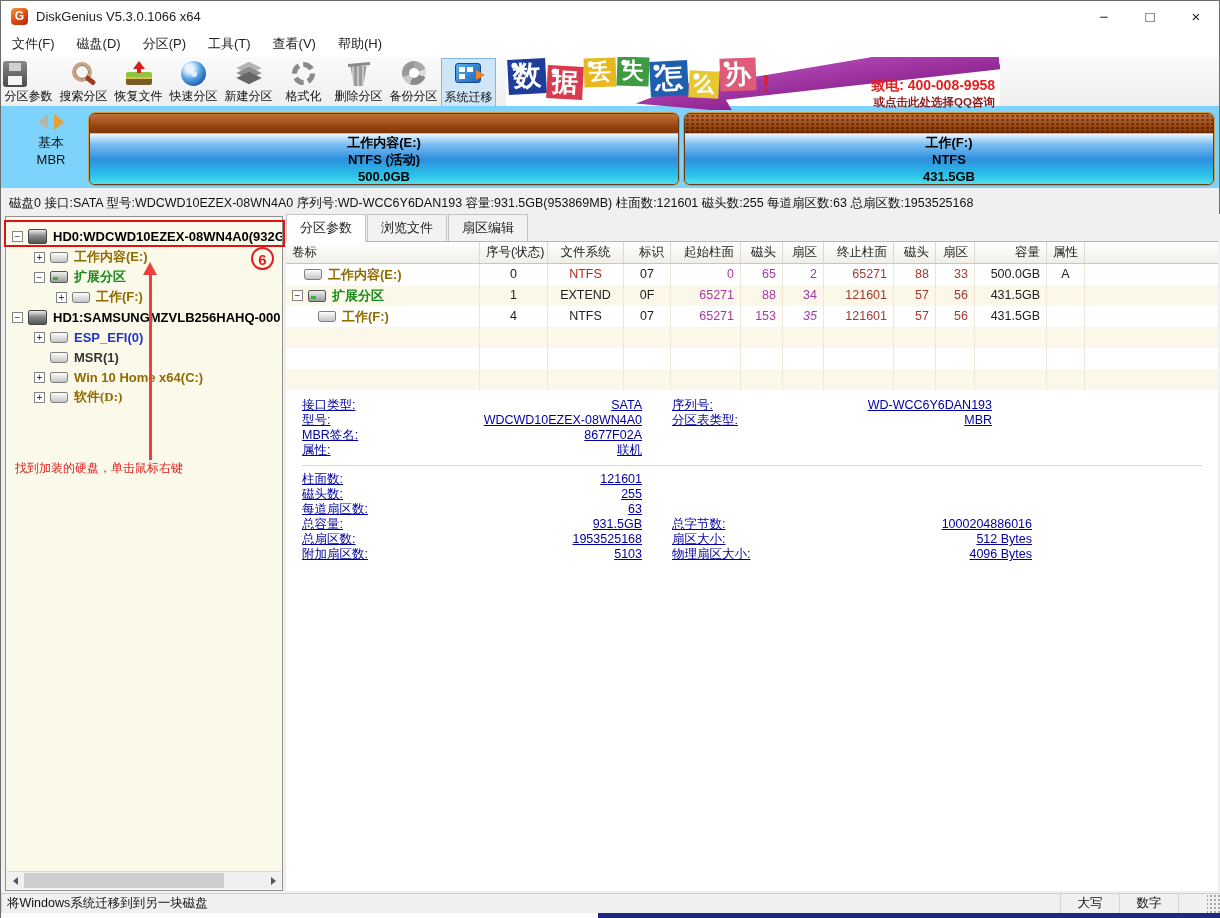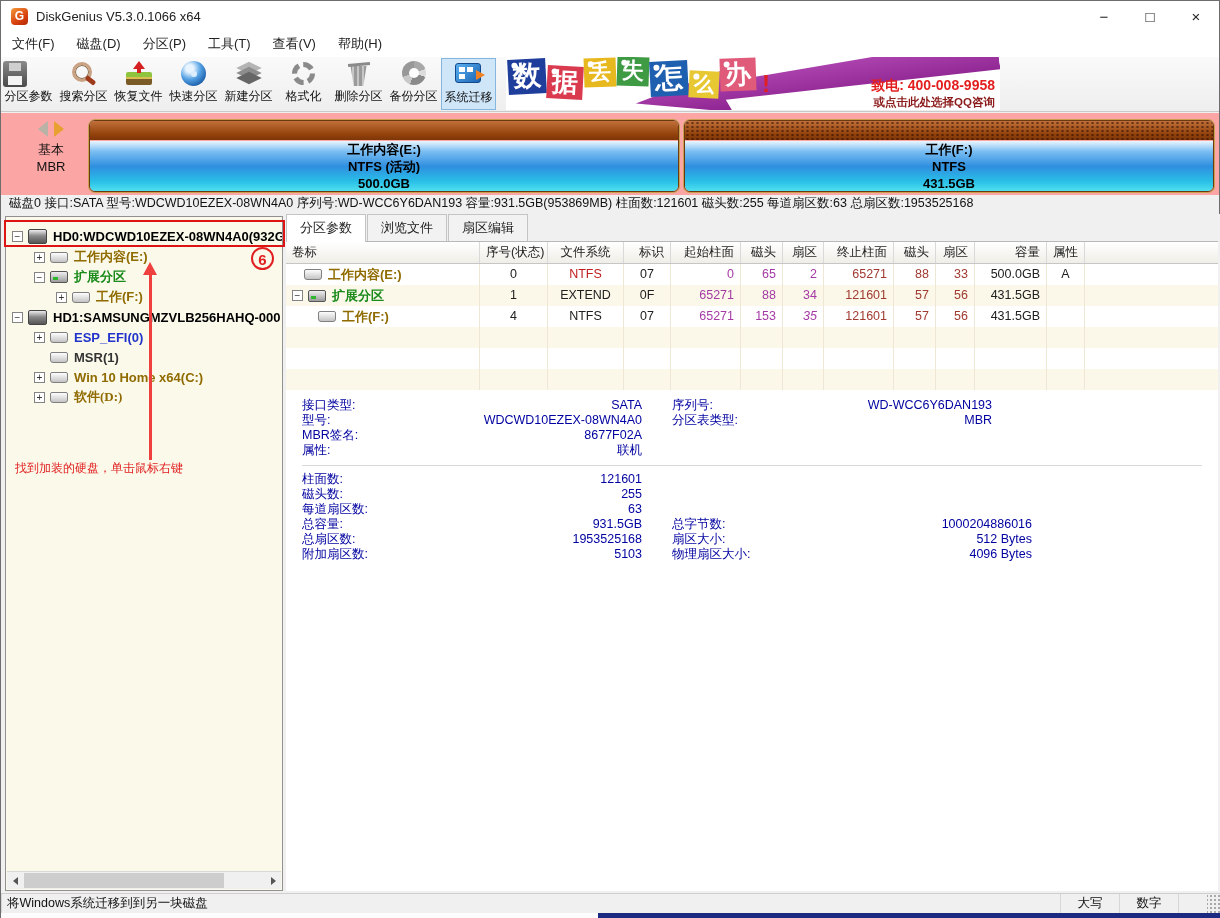--- a/index.html
+++ b/index.html
@@ -55,21 +55,21 @@
   .tile::before{content:"";position:absolute;top:3px;left:4px;width:6px;height:6px;border-radius:50%;background:#fff;}
   .tile.no-dot::before{display:none;}
   .banner-arrow{position:absolute;left:128px;top:-1px;width:366px;height:44px;z-index:2;transform:rotate(-8deg);
       background:linear-gradient(180deg,#b44ab4,#8d2390);
       clip-path:polygon(0 50%,26% 0,24.5% 30%,100% 12%,100% 88%,24.5% 70%,26% 100%);}
   .banner-arrow-text{position:absolute;left:104px;top:12px;color:#fff;font-weight:bold;font-style:italic;font-size:15px;white-space:nowrap;}
   .banner-contact{position:absolute;right:5px;bottom:1px;text-align:right;z-index:4;line-height:1.25;}
   .banner-phone{color:#e31e1e;font-weight:bold;font-size:14px;}
   .banner-qq{color:#8b1a1a;font-weight:bold;font-size:11.5px;}
   
-  .diskarea{position:absolute;left:0;top:112px;width:100%;height:82px;background:#fca5a5;}
+  .diskarea{position:absolute;left:0;top:105px;width:100%;height:82px;background:#7dd3fc;}
   .disk-nav{position:absolute;left:20px;top:8px;width:60px;text-align:center;}
   .nav-arrows{display:flex;justify-content:center;gap:6px;margin-bottom:4px;}
   .arr{width:0;height:0;border-top:8px solid transparent;border-bottom:8px solid transparent;}
   .arr-left{border-right:10px solid #b9b2a6;}
   .arr-right{border-left:10px solid #e8a030;}
   .disk-nav-label{font-size:13px;color:#111;line-height:17px;}
   .pbar{position:absolute;top:7px;height:72px;border:1px solid #6b3a10;border-radius:6px;overflow:hidden;box-shadow:0 0 0 1px #caa050;box-sizing:border-box;}
   .pbar-head{height:19px;background:linear-gradient(180deg,#c2703a,#93420c 70%,#7d3608);}
   .pbar-head.dotted{background-image:radial-gradient(circle,rgba(40,10,0,.55) 1px,transparent 1.3px),linear-gradient(180deg,#c2703a,#93420c 70%,#7d3608);background-size:5px 4px,100% 100%;}
   .pbar-body{height:53px;text-align:center;font-weight:bold;color:#000;
@@ -111,21 +111,21 @@
   .table-header{display:flex;height:21px;background:linear-gradient(#ffffff,#efeee7);border-bottom:1px solid #c6c6c6;}
   .hcell{box-sizing:border-box;font-size:12.5px;color:#222;line-height:20px;border-right:1px solid #d9d9d9;padding:0 6px;white-space:nowrap;overflow:hidden;}
   .trow{display:flex;height:21px;}
   .trow.alt{background:#fbf8e9;}
   .cell{box-sizing:border-box;font-size:12.5px;line-height:20px;border-right:1px solid #eee7d6;padding:0 6px;white-space:nowrap;overflow:hidden;}
   .vol-cell{display:flex;align-items:center;}
   .vol-cell .expdr{margin-left:2px;}
   .c-black{color:#202020;} .c-red{color:#c02020;} .c-purple{color:#a53aa5;} .c-darkred{color:#a03a30;}
   
   .details{padding:8px 0 0 16px;}
-  .d-row{display:flex;font-size:12.5px;line-height:15px;color:#0000a0;}
+  .d-row{display:flex;font-size:12.5px;line-height:15px;color:#0000a0;text-decoration:underline;}
   .d-ll{width:118px;} .d-lv{width:222px;text-align:right;} .d-sp{width:30px;} .d-rl{width:132px;}
   .d-rv1{width:188px;text-align:right;} .d-rv2{width:228px;text-align:right;}
   .d-sep{height:1px;background:#d8d8d8;margin:7px 16px 6px 0;}
   
   .statusbar{position:absolute;left:0;top:892px;width:1220px;height:20px;background:#f0f0f0;border-top:1px solid #cfcfcf;display:flex;align-items:stretch;}
   .sb-msg{flex:1;border:1px solid #d6d6d6;border-top:none;font-size:12.5px;line-height:18px;padding-left:5px;color:#111;}
   .sb-cell{width:58px;border:1px solid #d6d6d6;border-top:none;border-left:none;font-size:12.5px;line-height:18px;text-align:center;color:#111;}
   .sb-pad{width:28px;border-bottom:1px solid #d6d6d6;}
   .sb-grip{width:14px;background:radial-gradient(circle,#a8a8a8 1px,transparent 1.4px);background-size:4px 4px;background-position:bottom right;}
   .bottomstrip{position:absolute;left:597px;top:912px;width:623px;height:6px;background:#1b2a80;}

